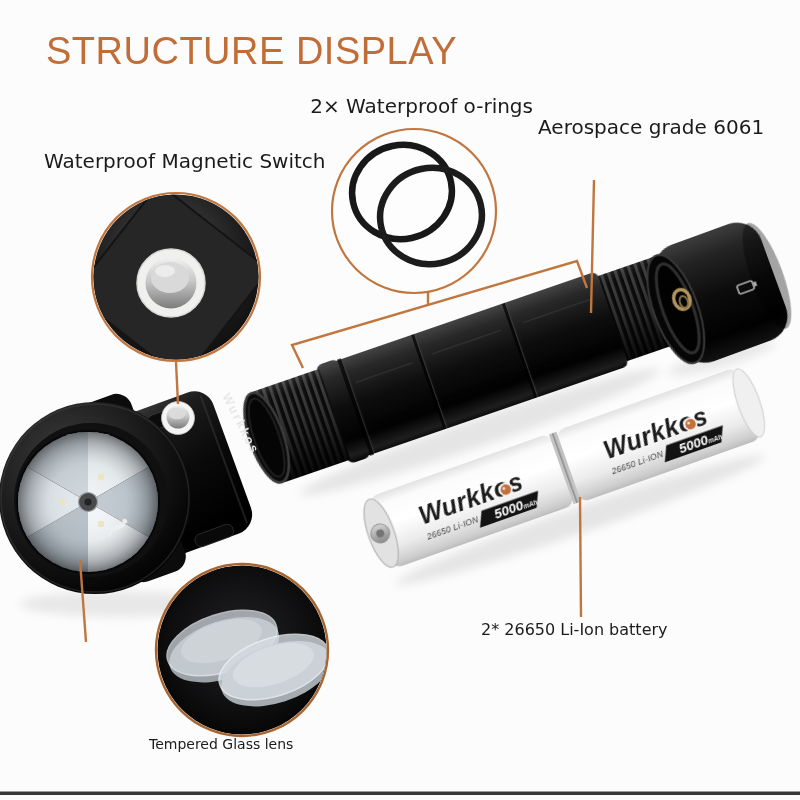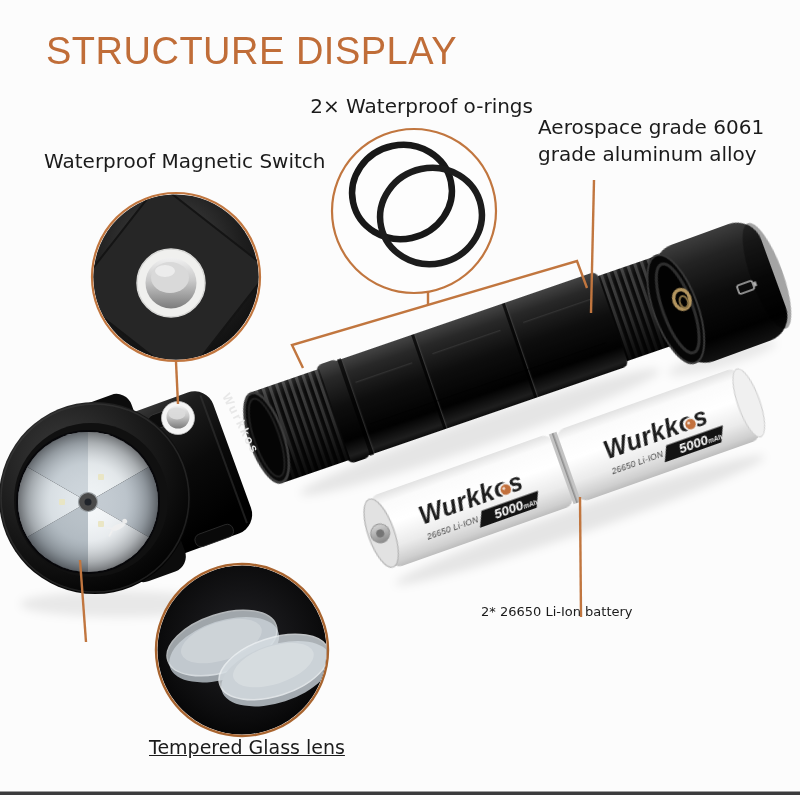--- a/index.html
+++ b/index.html
@@ -5,22 +5,22 @@
   html,body{margin:0;padding:0;background:#ffffff;}
   .canvas{position:relative;width:800px;height:800px;background:#fcfcfc;overflow:hidden;
           font-family:"Liberation Sans", sans-serif;}
   .scene{position:absolute;left:0;top:0;}
   .title{position:absolute;left:46px;top:30px;font-family:"Liberation Sans",sans-serif;
          font-weight:normal;font-size:38px;letter-spacing:.5px;color:#c06d38;white-space:nowrap;}
   .lbl{position:absolute;font-family:"DejaVu Sans",sans-serif;color:#1b1b1b;white-space:nowrap;}
   .lbl-orings{left:295px;top:94px;width:238px;text-align:right;font-size:20px;}
   .lbl-aluminum{left:538px;top:114px;font-size:20px;line-height:27px;}
   .lbl-switch{left:44px;top:149px;font-size:20px;}
-  .lbl-battery{left:481px;top:604px;font-size:13px;}
-  .lbl-lens{left:149px;top:736px;font-size:19px;text-decoration:underline;}
+  .lbl-battery{left:481px;top:620px;font-size:16px;}
+  .lbl-lens{left:149px;top:736px;font-size:14px;}
 </style>
 </head>
 <body>
 
 <div class="canvas">
 
 <svg class="scene" width="800" height="800" viewBox="0 0 800 800">
   <defs>
     <filter id="soft" x="-40%" y="-40%" width="180%" height="180%">
           <feGaussianBlur stdDeviation="5"></feGaussianBlur>
@@ -287,21 +287,20 @@
 
   <rect x="0" y="791.5" width="800" height="3.5" fill="#39393b"></rect>
 </svg>
 
 <div class="title">STRUCTURE DISPLAY</div>
 
 <div class="lbl lbl-orings">2× Waterproof o-rings</div>
 
 <div class="lbl lbl-aluminum">
   <div>Aerospace grade 6061</div>
-  <div>grade aluminum alloy</div>
 </div>
 
 <div class="lbl lbl-switch">Waterproof Magnetic Switch</div>
 
 <div class="lbl lbl-battery">2* 26650 Li-Ion battery</div>
 
 <div class="lbl lbl-lens">Tempered Glass lens</div>
 
 </div>
 

